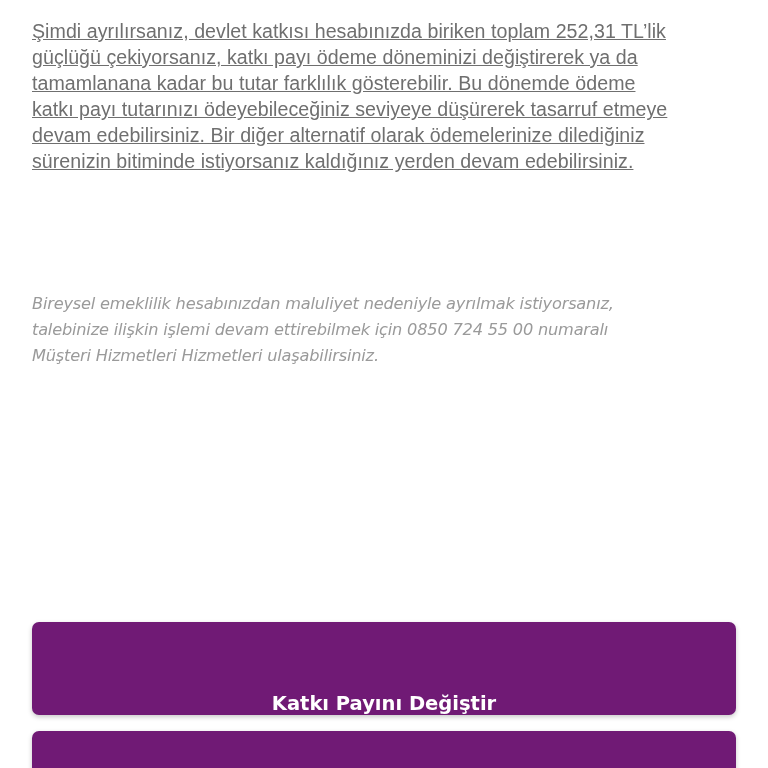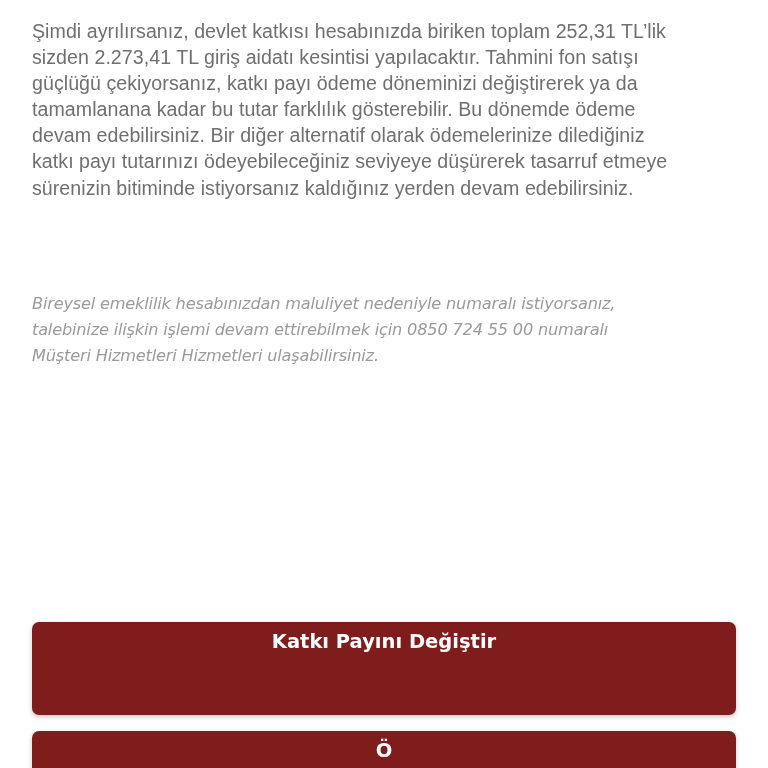--- a/index.html
+++ b/index.html
@@ -17,20 +17,21 @@
       position: absolute;
       left: 32px;
       top: 18px;
       width: 712px;
       font-family: "Liberation Sans", sans-serif;
       font-size: 19.6px;
       line-height: 26.1px;
       color: #6f6f6f;
       margin: 0;
       letter-spacing: 0.05px;
+      text-decoration: underline;
     }
     .main-text span.line {
       display: block;
       white-space: nowrap;
     }
     .note-text {
       position: absolute;
       left: 32px;
       top: 291px;
       width: 712px;
@@ -44,61 +45,60 @@
     }
     .note-text span.line {
       display: block;
       white-space: nowrap;
     }
     .btn {
       position: absolute;
       left: 32px;
       width: 704px;
       height: 93px;
-      background: #7f1d1d;
+      background: #701a75;
       border-radius: 7px;
       box-shadow: 0 2px 5px rgba(0,0,0,0.22);
       border: none;
       color: #ffffff;
       font-family: "DejaVu Sans", sans-serif;
       font-size: 19.5px;
       font-weight: 600;
       display: flex;
-      align-items: flex-start;
+      align-items: flex-end;
       justify-content: center;
       cursor: pointer;
-      padding: 8px;
+      padding: 0;
       overflow: hidden;
       box-sizing: border-box;
     }
     .btn-primary { top: 622px; }
     .btn-secondary {
       top: 731px;
       height: 93px;
     }
     .btn-secondary .label {
       position: relative;
       top: 0;
     }
   </style>
 </head>
 <body>
 
 <div class="main-text">
   <span class="line">Şimdi ayrılırsanız, devlet katkısı hesabınızda biriken toplam 252,31 TL’lik</span>
-  <span class="line">sizden 2.273,41 TL giriş aidatı kesintisi yapılacaktır. Tahmini fon satışı</span>
   <span class="line">güçlüğü çekiyorsanız, katkı payı ödeme döneminizi değiştirerek ya da</span>
   <span class="line">tamamlanana kadar bu tutar farklılık gösterebilir. Bu dönemde ödeme</span>
+  <span class="line">katkı payı tutarınızı ödeyebileceğiniz seviyeye düşürerek tasarruf etmeye</span>
   <span class="line">devam edebilirsiniz. Bir diğer alternatif olarak ödemelerinize dilediğiniz</span>
-  <span class="line">katkı payı tutarınızı ödeyebileceğiniz seviyeye düşürerek tasarruf etmeye</span>
   <span class="line">sürenizin bitiminde istiyorsanız kaldığınız yerden devam edebilirsiniz.</span>
 </div>
 
 <div class="note-text">
-  <span class="line">Bireysel emeklilik hesabınızdan maluliyet nedeniyle numaralı istiyorsanız,</span>
+  <span class="line">Bireysel emeklilik hesabınızdan maluliyet nedeniyle ayrılmak istiyorsanız,</span>
   <span class="line">talebinize ilişkin işlemi devam ettirebilmek için 0850 724 55 00 numaralı</span>
   <span class="line">Müşteri Hizmetleri Hizmetleri ulaşabilirsiniz.</span>
 </div>
 
 <button class="btn btn-primary">
   <span class="label">Katkı Payını Değiştir</span>
 </button>
 
 <button class="btn btn-secondary">
   <span class="label">Ö</span>

